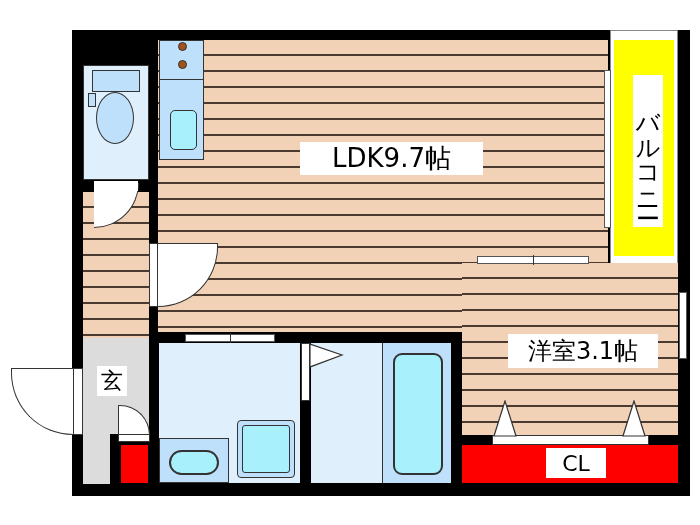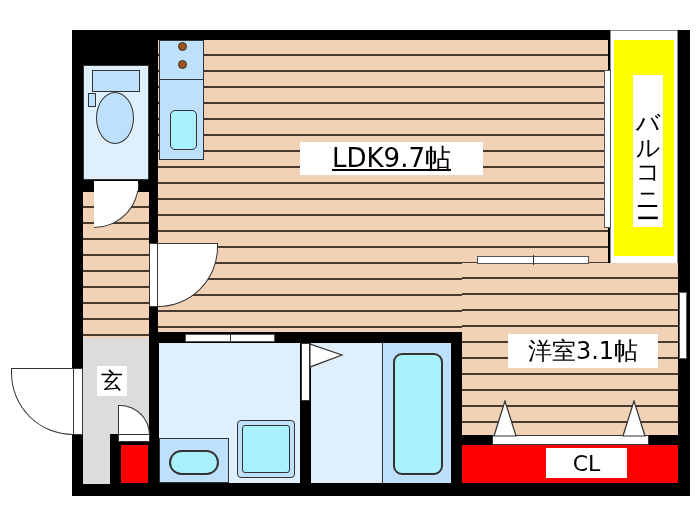--- a/index.html
+++ b/index.html
@@ -28,21 +28,21 @@
 <div class="abs wood" style="left:158px;top:40px;width:450px;height:292px;"></div>
 
 <div class="abs win" style="left:604px;top:70px;width:7px;height:158px;"></div>
 
 <div class="abs fixture" style="left:159px;top:40px;width:45px;height:120px;"></div>
 <div class="abs" style="left:178px;top:42px;width:9px;height:9px;border-radius:50%;background:#a0521a;border:1px solid #333;"></div>
 <div class="abs" style="left:178px;top:60px;width:9px;height:9px;border-radius:50%;background:#a0521a;border:1px solid #333;"></div>
 <div class="abs" style="left:159px;top:79px;width:45px;height:1px;background:#333;"></div>
 <div class="abs cyan" style="left:170px;top:110px;width:27px;height:40px;border-radius:5px;border-width:1px;"></div>
 
-<div class="abs label" style="left:300px;top:142px;width:183px;height:33px;font-size:26px;text-decoration:underline;">
+<div class="abs label" style="left:300px;top:142px;width:183px;height:33px;font-size:26px;">
   <span>LDK9.7帖</span>
 </div>
 
 <div class="abs wet" style="left:83px;top:65px;width:66px;height:115px;border:1px solid #333;"></div>
 <div class="abs fixture" style="left:92px;top:70px;width:48px;height:22px;"></div>
 <div class="abs fixture" style="left:96px;top:92px;width:38px;height:52px;border-radius:50%;"></div>
 <div class="abs fixture" style="left:88px;top:93px;width:8px;height:14px;"></div>
 
 <div class="abs wood" style="left:83px;top:192px;width:66px;height:146px;"></div>
 
@@ -99,15 +99,15 @@
 
 <div class="abs" style="left:492px;top:435px;width:157px;height:10px;background:#fff;border:1px solid #333;"></div>
 <svg class="abs" style="left:492px;top:400px;" width="26" height="37" viewBox="0 0 26 37">
   <polygon points="13,1 2,36 24,36" fill="#fff" stroke="#333" stroke-width="1.2"></polygon>
 </svg>
 <svg class="abs" style="left:621px;top:400px;" width="26" height="37" viewBox="0 0 26 37">
   <polygon points="13,1 2,36 24,36" fill="#fff" stroke="#333" stroke-width="1.2"></polygon>
 </svg>
 
 <div class="abs" style="left:462px;top:445px;width:216px;height:38px;background:#ff0000;"></div>
-<div class="abs label" style="left:546px;top:448px;width:81px;height:30px;font-size:22px;">
+<div class="abs label" style="left:546px;top:448px;width:60px;height:30px;font-size:22px;">
   <span>CL</span>
 </div>
 
 </body></html>

